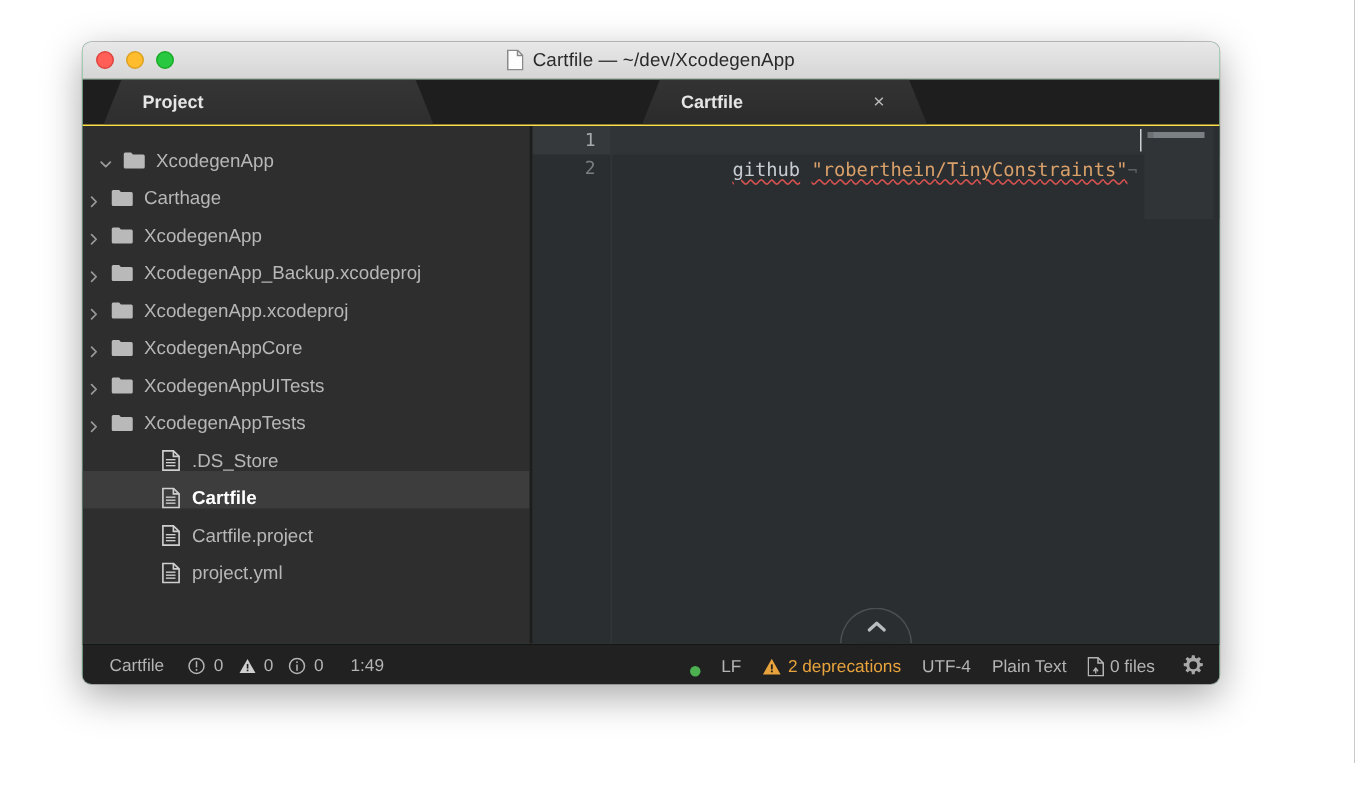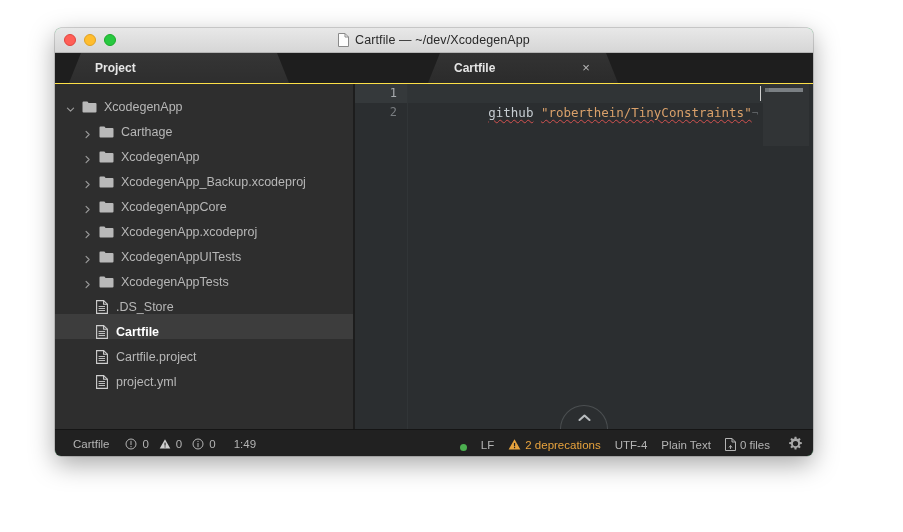--- a/index.html
+++ b/index.html
@@ -167,22 +167,22 @@
     margin-right: 7px;
     display: inline-flex;
     align-items: center;
     justify-content: center;
   }
   .row-icon svg { display: block; }
   .tree-row .label { overflow: hidden; text-overflow: ellipsis; }
 
   
   .lvl0 { padding-left: 8px; }
-  .lvl1 { padding-left: 25px; }
-  .lvl1b { padding-left: 39px; }
+  .lvl1 { }
+  .lvl1b { padding-left: 51px; }
 
   #divider {
     width: 2px;
     background: #1d1d1d;
   }
 
   
   #editor {
     flex: 1;
     position: relative;
@@ -418,32 +418,32 @@
         </div>
         <div class="tree-row lvl1">
           <span class="twisty"><svg width="9" height="9" viewBox="0 0 10 10">
               <path d="M3.4 1.6 L6.8 5 L3.4 8.4" fill="none" stroke="#9a9a9a" stroke-width="1.3" stroke-linecap="round" stroke-linejoin="round"></path>
             </svg></span>
           <span class="row-icon" style="margin-left: 5px;">
             <svg width="15" height="12" viewBox="0 0 15 12">
               <path d="M0.5 1.6 a1 1 0 0 1 1-1 H5.4 l1.2 1.4 H13.5 a1 1 0 0 1 1 1 V10.4 a1 1 0 0 1 -1 1 H1.5 a1 1 0 0 1 -1-1 Z" fill="#b9b9b9"></path>
             </svg>
           </span>
+          <span class="label">XcodegenApp.xcodeproj</span>
+        </div>
+        <div class="tree-row lvl1">
+          <span class="twisty"><svg width="9" height="9" viewBox="0 0 10 10">
+              <path d="M3.4 1.6 L6.8 5 L3.4 8.4" fill="none" stroke="#9a9a9a" stroke-width="1.3" stroke-linecap="round" stroke-linejoin="round"></path>
+            </svg></span>
+          <span class="row-icon" style="margin-left: 5px;">
+            <svg width="15" height="12" viewBox="0 0 15 12">
+              <path d="M0.5 1.6 a1 1 0 0 1 1-1 H5.4 l1.2 1.4 H13.5 a1 1 0 0 1 1 1 V10.4 a1 1 0 0 1 -1 1 H1.5 a1 1 0 0 1 -1-1 Z" fill="#b9b9b9"></path>
+            </svg>
+          </span>
           <span class="label">XcodegenAppCore</span>
-        </div>
-        <div class="tree-row lvl1">
-          <span class="twisty"><svg width="9" height="9" viewBox="0 0 10 10">
-              <path d="M3.4 1.6 L6.8 5 L3.4 8.4" fill="none" stroke="#9a9a9a" stroke-width="1.3" stroke-linecap="round" stroke-linejoin="round"></path>
-            </svg></span>
-          <span class="row-icon" style="margin-left: 5px;">
-            <svg width="15" height="12" viewBox="0 0 15 12">
-              <path d="M0.5 1.6 a1 1 0 0 1 1-1 H5.4 l1.2 1.4 H13.5 a1 1 0 0 1 1 1 V10.4 a1 1 0 0 1 -1 1 H1.5 a1 1 0 0 1 -1-1 Z" fill="#b9b9b9"></path>
-            </svg>
-          </span>
-          <span class="label">XcodegenApp.xcodeproj</span>
         </div>
         <div class="tree-row lvl1">
           <span class="twisty"><svg width="9" height="9" viewBox="0 0 10 10">
               <path d="M3.4 1.6 L6.8 5 L3.4 8.4" fill="none" stroke="#9a9a9a" stroke-width="1.3" stroke-linecap="round" stroke-linejoin="round"></path>
             </svg></span>
           <span class="row-icon" style="margin-left: 5px;">
             <svg width="15" height="12" viewBox="0 0 15 12">
               <path d="M0.5 1.6 a1 1 0 0 1 1-1 H5.4 l1.2 1.4 H13.5 a1 1 0 0 1 1 1 V10.4 a1 1 0 0 1 -1 1 H1.5 a1 1 0 0 1 -1-1 Z" fill="#b9b9b9"></path>
             </svg>
           </span>

